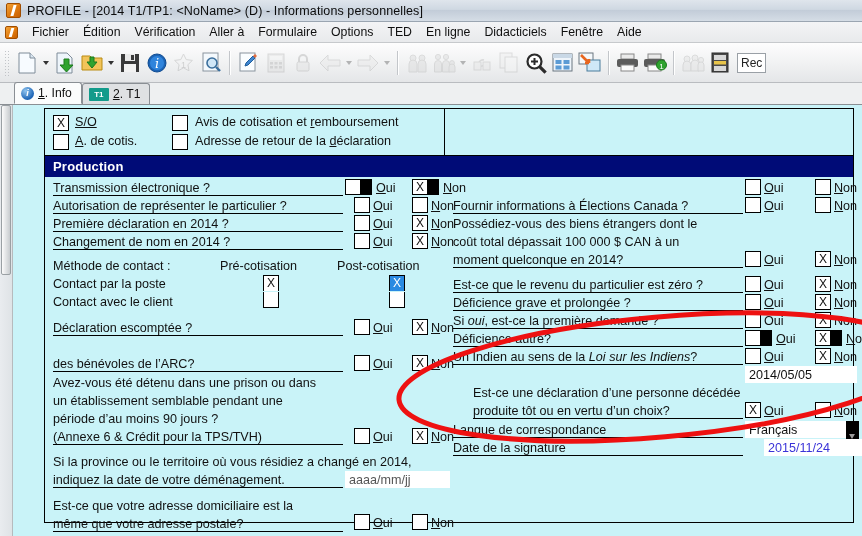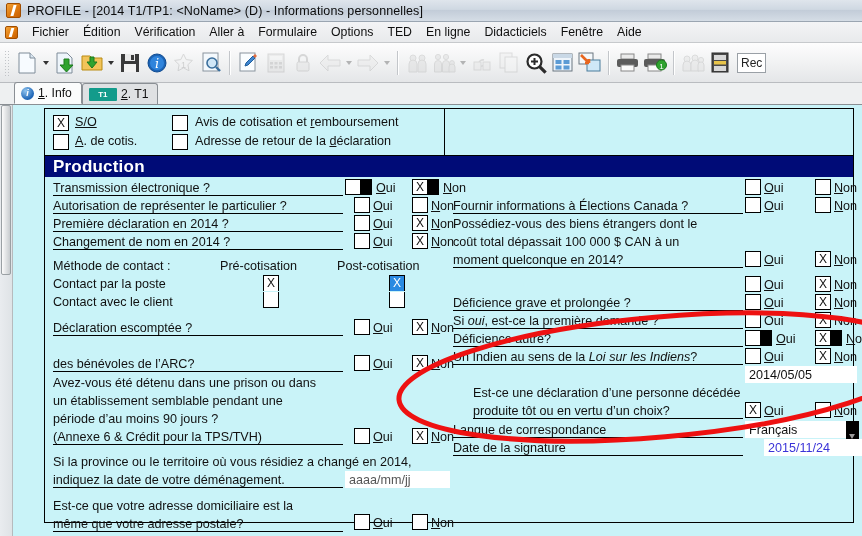--- a/index.html
+++ b/index.html
@@ -64,39 +64,39 @@
   
   .tabstrip{position:absolute;left:0;top:83px;width:862px;height:22px;
     background:#eef0f1;border-bottom:1px solid #8a8f94;display:flex;align-items:flex-end;padding-left:14px;}
   .tab{height:21px;display:flex;align-items:center;gap:4px;padding:0 9px 0 6px;font-size:12.2px;
        border:1px solid #8a8f94;border-bottom:none;border-radius:3px 3px 0 0;color:#111;background:#dfe1e3;}
   .tab.active{background:#fbfcfc;height:22px;border-bottom:1px solid #fbfcfc;}
   .ico-info{width:13px;height:13px;border-radius:50%;
     background:radial-gradient(circle at 35% 30%,#8fc4ef,#1b63b5 70%);
     color:#fff;font-size:9px;font-weight:bold;font-style:italic;
     display:flex;align-items:center;justify-content:center;line-height:1;}
-  .ico-t1{width:28px;height:13px;background:#139b8b;color:#fff;font-size:8px;font-weight:bold;
+  .ico-t1{width:20px;height:13px;background:#139b8b;color:#fff;font-size:8px;font-weight:bold;
     display:flex;align-items:center;justify-content:center;border-radius:1px;}
   .tab u{text-decoration:underline;}
 
   
   .page{position:absolute;left:0;top:105px;width:862px;height:431px;background:#c9f3f8;overflow:hidden;}
   .vscroll{position:absolute;left:0;top:0;width:13px;height:431px;
     background:linear-gradient(to right,#e9ecef,#dfe3e6);border-right:1px solid #b6babd;}
   .vscroll .thumb{position:absolute;left:1px;top:0px;width:10px;height:170px;
     background:linear-gradient(to right,#fbfbfb,#c8cccf);border:1px solid #9aa0a4;border-radius:2px;}
 
   .formwrap{position:absolute;left:14px;top:0;right:0;bottom:0;}
   .formbox{position:absolute;left:30px;top:3px;width:810px;height:415px;
     background:#c9f3f8;border:1px solid #000;}
 
   .toprow{position:relative;height:47px;border-bottom:1px solid #000;}
   .divider-v{position:absolute;left:399px;top:0;width:1px;height:47px;background:#000;}
 
-  .prodbar{height:21px;background:#000b77;color:#fff;font-weight:bold;font-size:17px;
+  .prodbar{height:21px;background:#000b77;color:#fff;font-weight:bold;font-size:13px;
     display:flex;align-items:center;padding-left:8px;letter-spacing:.2px;}
 
   .cols{position:relative;height:345px;}
   .colL{position:absolute;left:0;top:0;width:399px;height:345px;}
   .colR{position:absolute;left:400px;top:0;width:409px;height:345px;}
   .lbl{position:absolute;font-size:12.6px;color:#111;white-space:nowrap;}
   .ul{border-bottom:1px solid #000;}
   .cb{position:absolute;width:16px;height:16px;border:1px solid #000;background:#fff;
       font-size:12px;line-height:14px;text-align:center;color:#111;}
   .blk{position:absolute;width:11px;height:16px;background:#000;}
@@ -497,20 +497,21 @@
             <div class="hint" style="left:389px;top:22px;"><u>N</u>on</div>
 
             <div class="lbl" style="left:8px;top:40px;">Possédiez-vous des biens étrangers dont le</div>
             <div class="lbl" style="left:8px;top:58px;">coût total dépassait 100 000 $ CAN à un</div>
             <div class="lbl ul" style="left:8px;top:76px;width:290px;">moment quelconque en 2014?</div>
             <div class="cb" style="left:300px;top:74px;"></div>
             <div class="hint" style="left:319px;top:76px;"><u>O</u>ui</div>
             <div class="cb" style="left:370px;top:74px;">X</div>
             <div class="hint" style="left:389px;top:76px;"><u>N</u>on</div>
 
+            <div class="lbl ul" style="left:8px;top:101px;width:290px;">Est-ce que le revenu du particulier est zéro ?</div>
             <div class="cb" style="left:300px;top:99px;"></div>
             <div class="hint" style="left:319px;top:101px;"><u>O</u>ui</div>
             <div class="cb" style="left:370px;top:99px;">X</div>
             <div class="hint" style="left:389px;top:101px;"><u>N</u>on</div>
 
             <div class="lbl ul" style="left:8px;top:119px;width:290px;">Déficience grave et prolongée ?</div>
             <div class="cb" style="left:300px;top:117px;"></div>
             <div class="hint" style="left:319px;top:119px;"><u>O</u>ui</div>
             <div class="cb" style="left:370px;top:117px;">X</div>
             <div class="hint" style="left:389px;top:119px;"><u>N</u>on</div>

